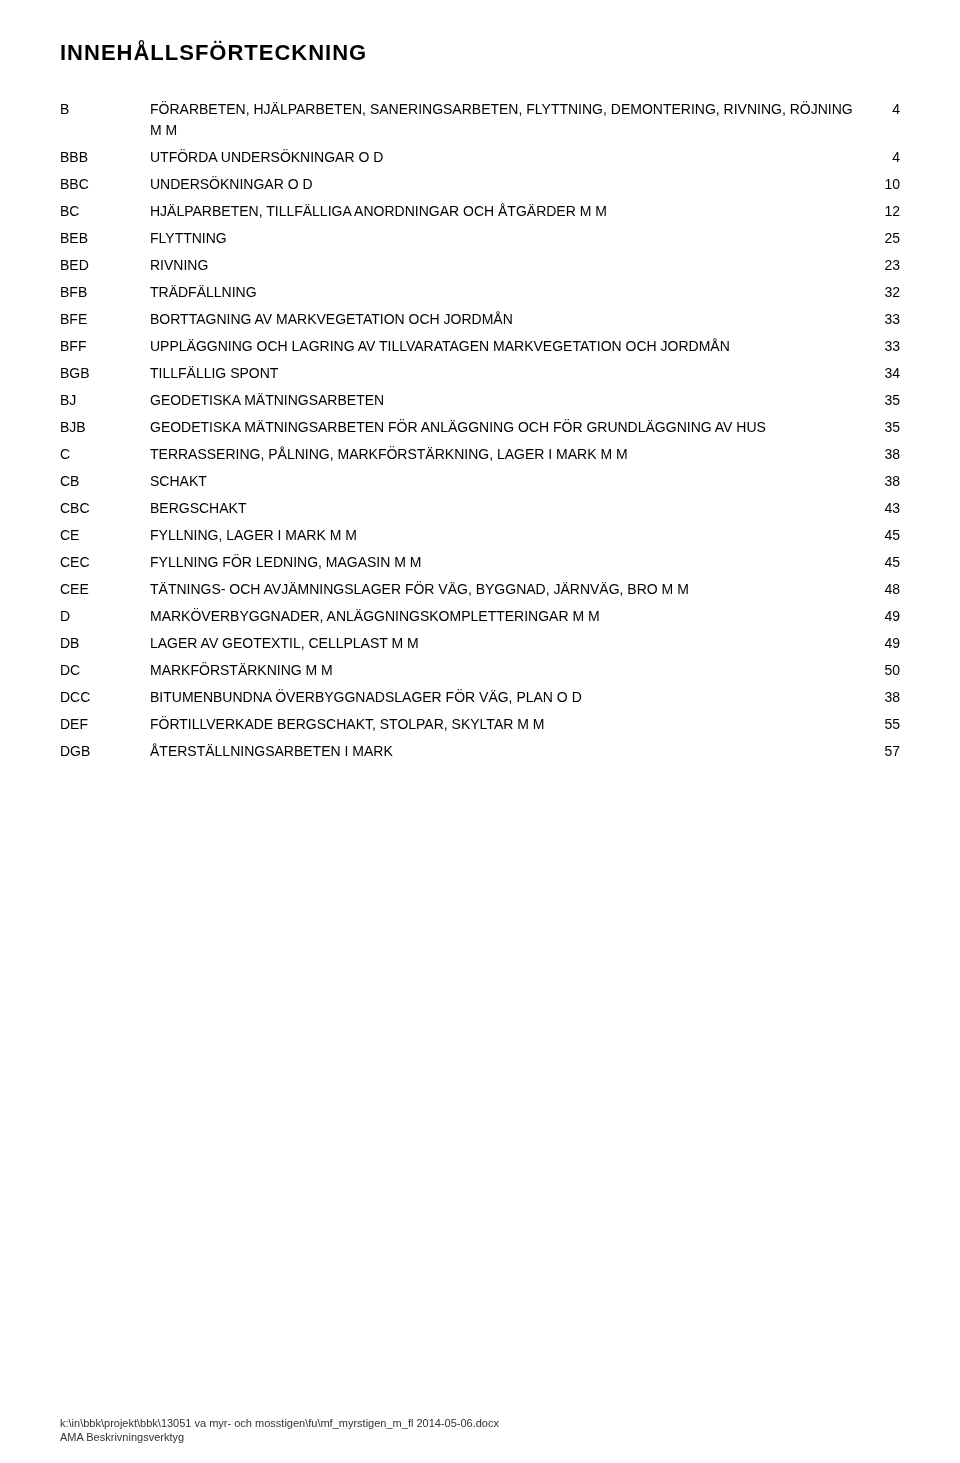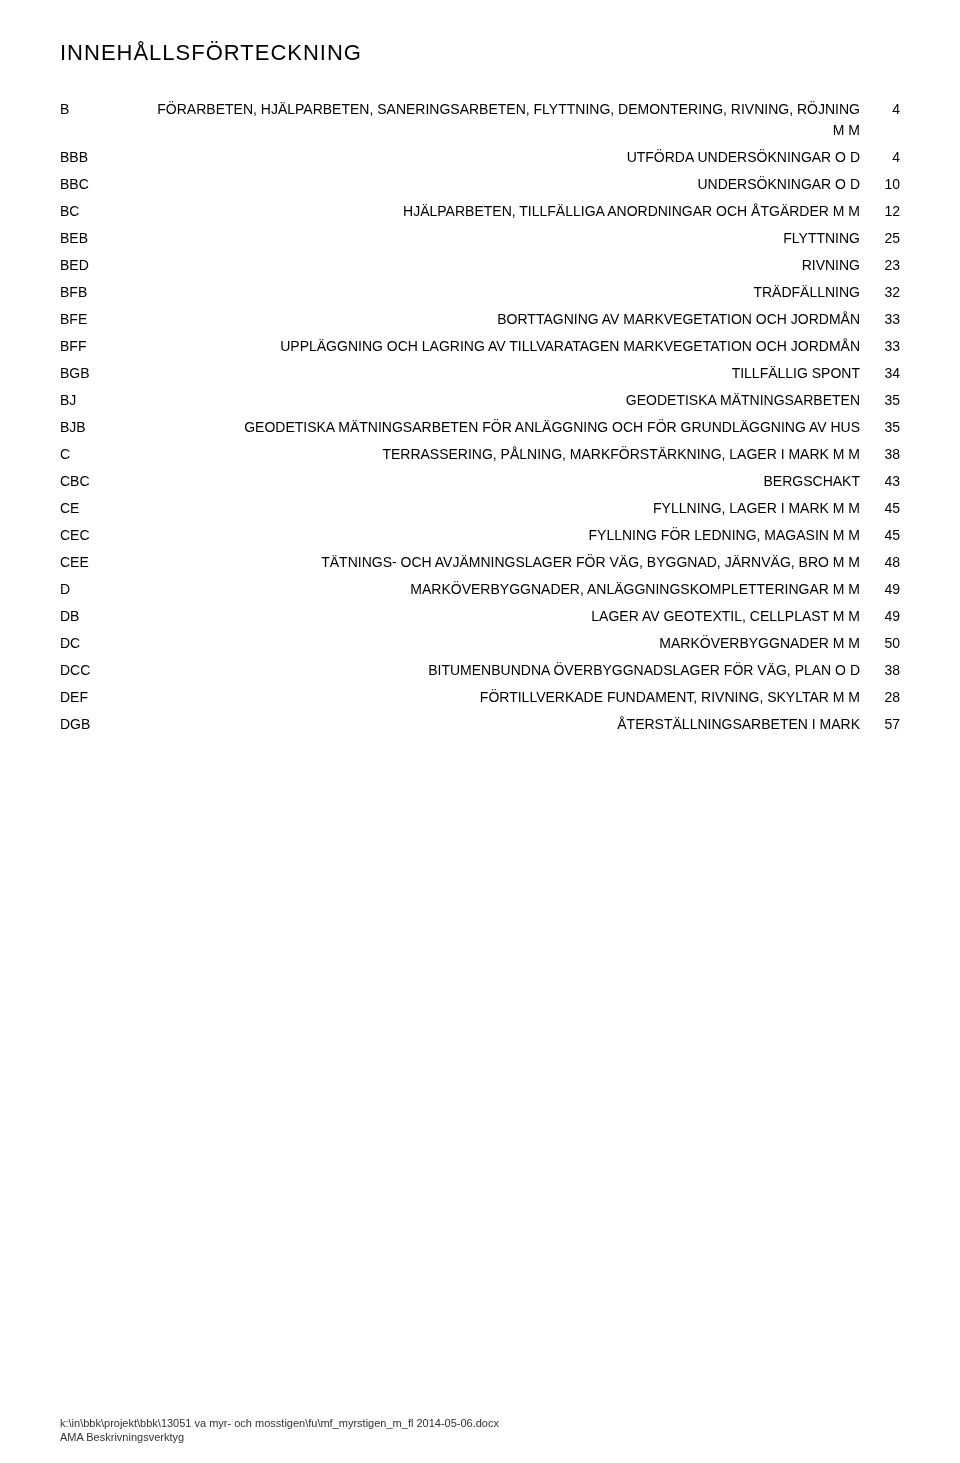--- a/index.html
+++ b/index.html
@@ -17,21 +17,21 @@
       min-height: 1463px;
       position: relative;
     }
 
     .page-container {
       padding: 40px 60px 80px 60px;
     }
 
     .page-title {
       font-size: 22px;
-      font-weight: normal;
+      font-weight: bold;
       margin-bottom: 30px;
       letter-spacing: 1px;
     }
 
     .toc-table {
       width: 100%;
       border-collapse: collapse;
     }
 
     .toc-table tr {
@@ -48,21 +48,20 @@
       font-weight: normal;
       white-space: nowrap;
       padding-right: 20px;
       vertical-align: top;
     }
 
     .col-desc {
       flex: 1;
       padding-right: 20px;
       vertical-align: top;
-      text-align: right;
     }
 
     .col-page {
       width: 40px;
       text-align: right;
       vertical-align: top;
       white-space: nowrap;
     }
 
     .footer {
@@ -149,20 +148,25 @@
           <td class="col-code">BJB</td>
           <td class="col-desc">GEODETISKA MÄTNINGSARBETEN FÖR ANLÄGGNING OCH FÖR GRUNDLÄGGNING AV HUS</td>
           <td class="col-page">35</td>
         </tr>
         <tr>
           <td class="col-code">C</td>
           <td class="col-desc">TERRASSERING, PÅLNING, MARKFÖRSTÄRKNING, LAGER I MARK M M</td>
           <td class="col-page">38</td>
         </tr>
         <tr>
+          <td class="col-code">CB</td>
+          <td class="col-desc">SCHAKT</td>
+          <td class="col-page">38</td>
+        </tr>
+        <tr>
           <td class="col-code">CBC</td>
           <td class="col-desc">BERGSCHAKT</td>
           <td class="col-page">43</td>
         </tr>
         <tr>
           <td class="col-code">CE</td>
           <td class="col-desc">FYLLNING, LAGER I MARK M M</td>
           <td class="col-page">45</td>
         </tr>
         <tr>
@@ -180,32 +184,32 @@
           <td class="col-desc">MARKÖVERBYGGNADER, ANLÄGGNINGSKOMPLETTERINGAR M M</td>
           <td class="col-page">49</td>
         </tr>
         <tr>
           <td class="col-code">DB</td>
           <td class="col-desc">LAGER AV GEOTEXTIL, CELLPLAST M M</td>
           <td class="col-page">49</td>
         </tr>
         <tr>
           <td class="col-code">DC</td>
-          <td class="col-desc">MARKÖVERBYGGNADER M M</td>
+          <td class="col-desc">MARKFÖRSTÄRKNING M M</td>
           <td class="col-page">50</td>
         </tr>
         <tr>
           <td class="col-code">DCC</td>
           <td class="col-desc">BITUMENBUNDNA ÖVERBYGGNADSLAGER FÖR VÄG, PLAN O D</td>
           <td class="col-page">38</td>
         </tr>
         <tr>
           <td class="col-code">DEF</td>
-          <td class="col-desc">FÖRTILLVERKADE FUNDAMENT, RIVNING, SKYLTAR M M</td>
-          <td class="col-page">28</td>
+          <td class="col-desc">FÖRTILLVERKADE BERGSCHAKT, STOLPAR, SKYLTAR M M</td>
+          <td class="col-page">55</td>
         </tr>
         <tr>
           <td class="col-code">DGB</td>
           <td class="col-desc">ÅTERSTÄLLNINGSARBETEN I MARK</td>
           <td class="col-page">57</td>
         </tr>
       </tbody>
   </table>
 </div>
 

